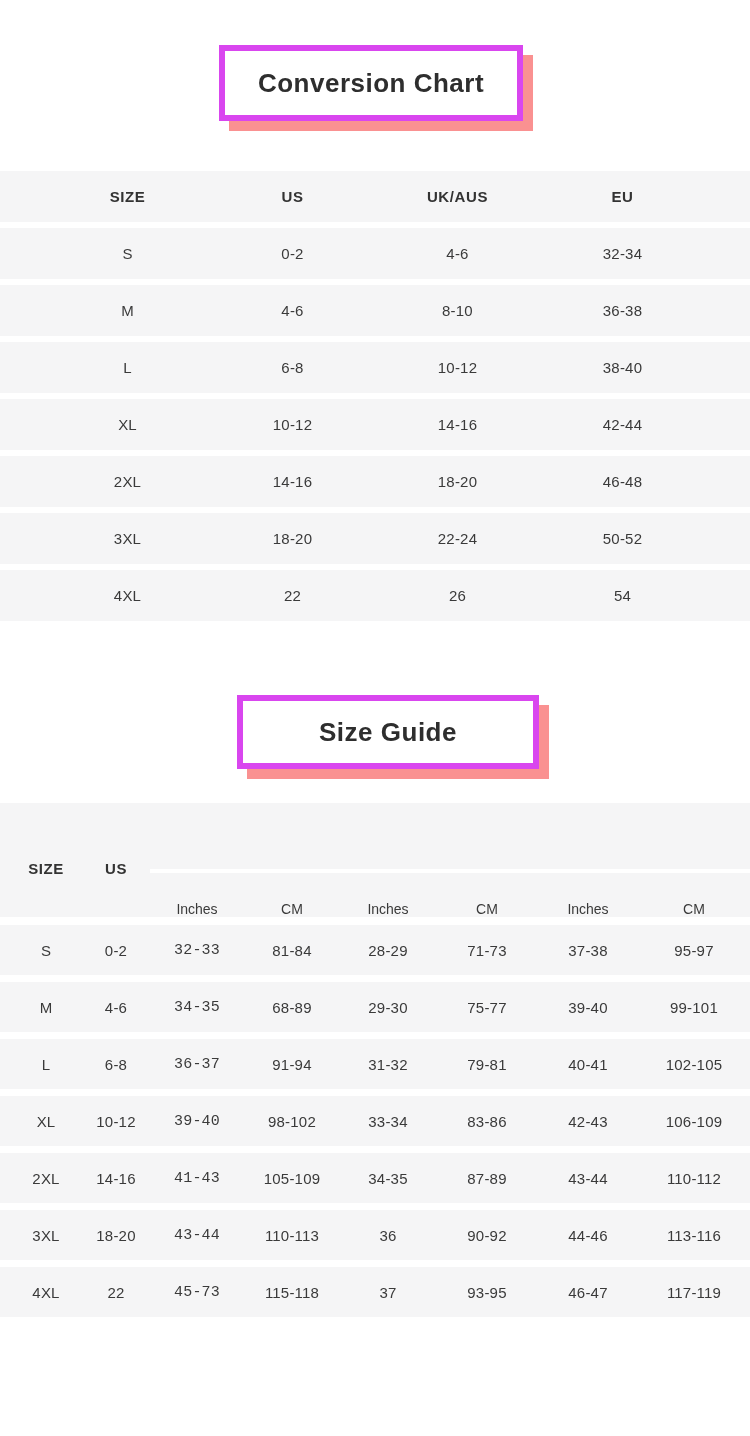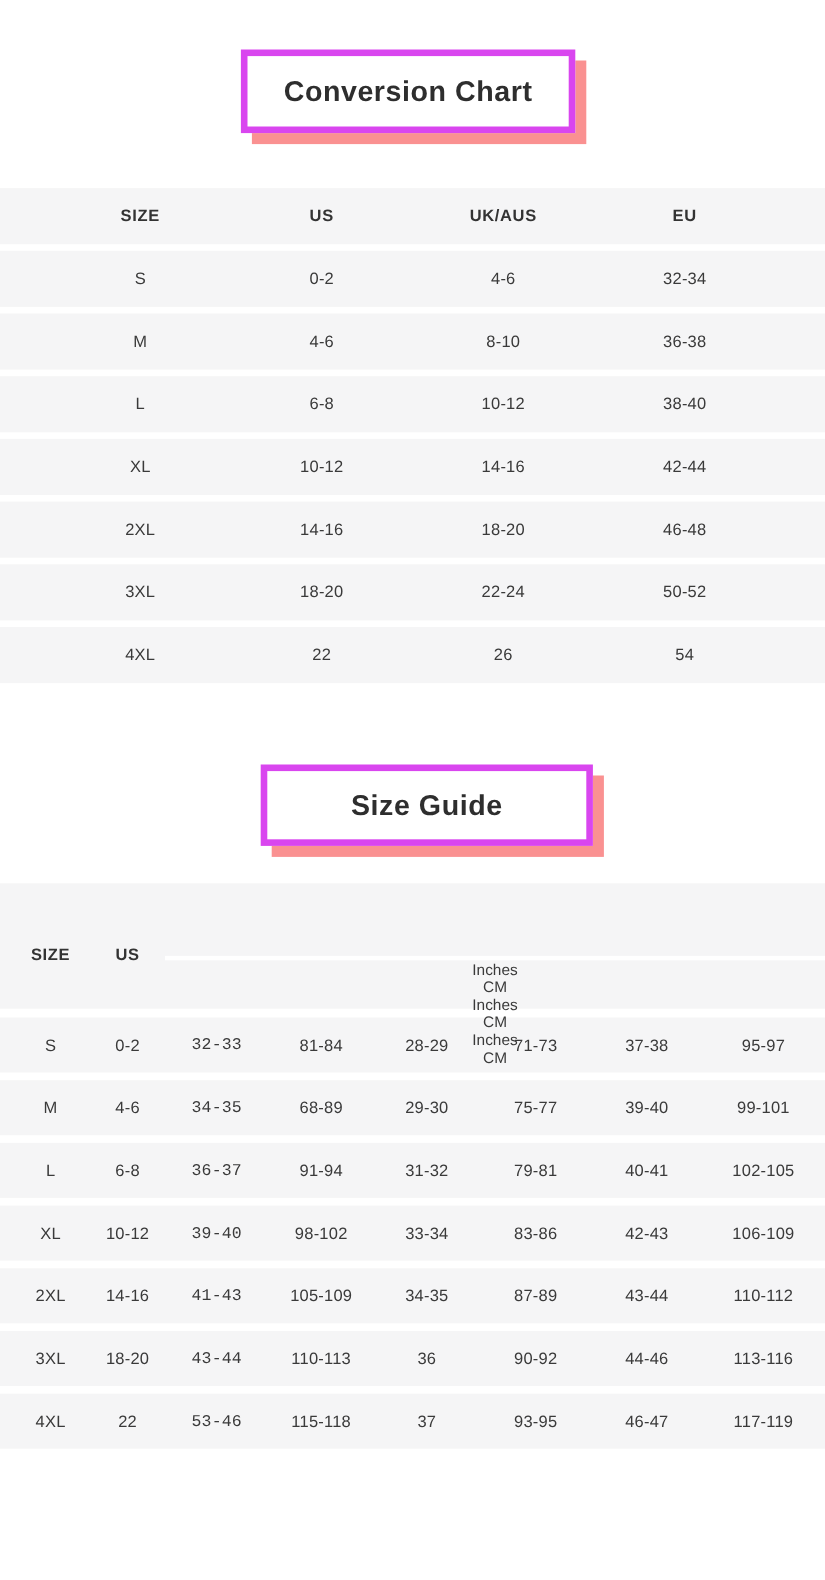--- a/index.html
+++ b/index.html
@@ -112,22 +112,21 @@
     position: absolute;
     left: 150px; right: 0; top: 66px;
     height: 4px;
     background: #ffffff;
   }
   .g-sub {
     position: absolute;
     left: 150px; right: 0; top: 70px;
     height: 44px;
     display: flex;
-    align-items: center;
-    flex-direction: column;
+    align-items: flex-end;
   }
   .g-sub .sub {
     text-align: center;
     font-size: 14px;
     color: #3a3a3a;
   }
   .g-sub .s0 { width: 94px; }
   .g-sub .s1 { width: 96px; }
   .g-sub .s2 { width: 96px; }
   .g-sub .s3 { width: 102px; }
@@ -297,21 +296,21 @@
           <div class="cell c2">43-44</div>
           <div class="cell c3">110-113</div>
           <div class="cell c4">36</div>
           <div class="cell c5">90-92</div>
           <div class="cell c6">44-46</div>
           <div class="cell c7">113-116</div>
         </div>
         <div class="t2-row">
           <div class="cell c0">4XL</div>
           <div class="cell c1">22</div>
-          <div class="cell c2">53-46</div>
+          <div class="cell c2">45-73</div>
           <div class="cell c3">115-118</div>
           <div class="cell c4">37</div>
           <div class="cell c5">93-95</div>
           <div class="cell c6">46-47</div>
           <div class="cell c7">117-119</div>
         </div>
       </div>
   </section>
 
 </div>

